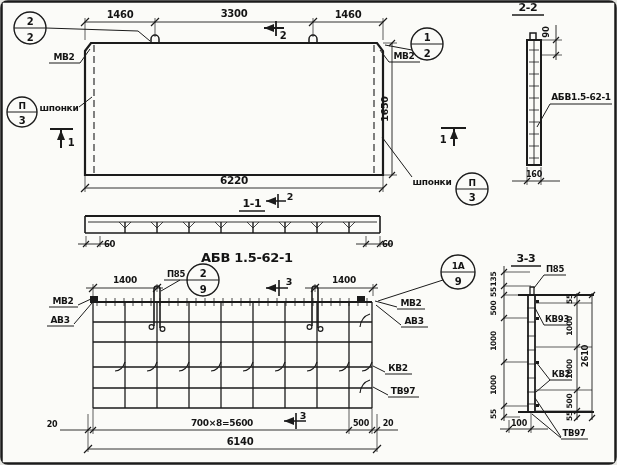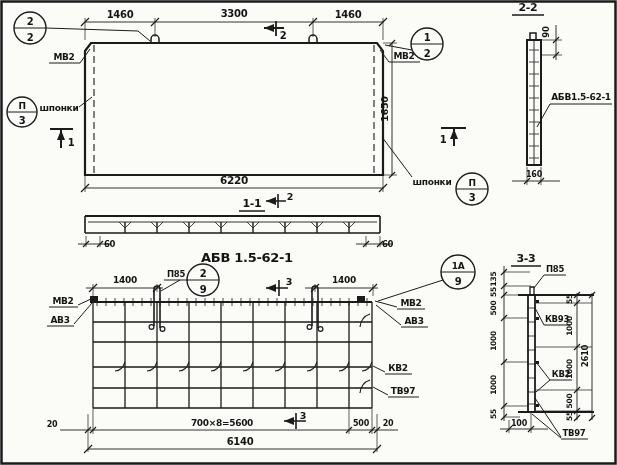--- a/index.html
+++ b/index.html
@@ -1,16 +1,16 @@
 <!DOCTYPE html>
 <html><head>
 <meta charset="utf-8">
 <style>
   html,body{margin:0;padding:0;background:#e8e8e4;}
-  .sheet{position:relative;width:617px;height:465px;background:#fbfbf8;overflow:hidden;}
+  .sheet{position:relative;width:617px;height:465px;background:#fbfbf8;overflow:hidden;border-radius:8px;}
   svg{display:block;}
   .ln{stroke:#1b1b1b;fill:none;}
   .t{font-family:"DejaVu Sans",sans-serif;fill:#141414;stroke:none;}
   .b{font-weight:bold;}
   text{letter-spacing:-0.3px;}
 </style>
 </head>
 <body>
 
 <div class="sheet">

